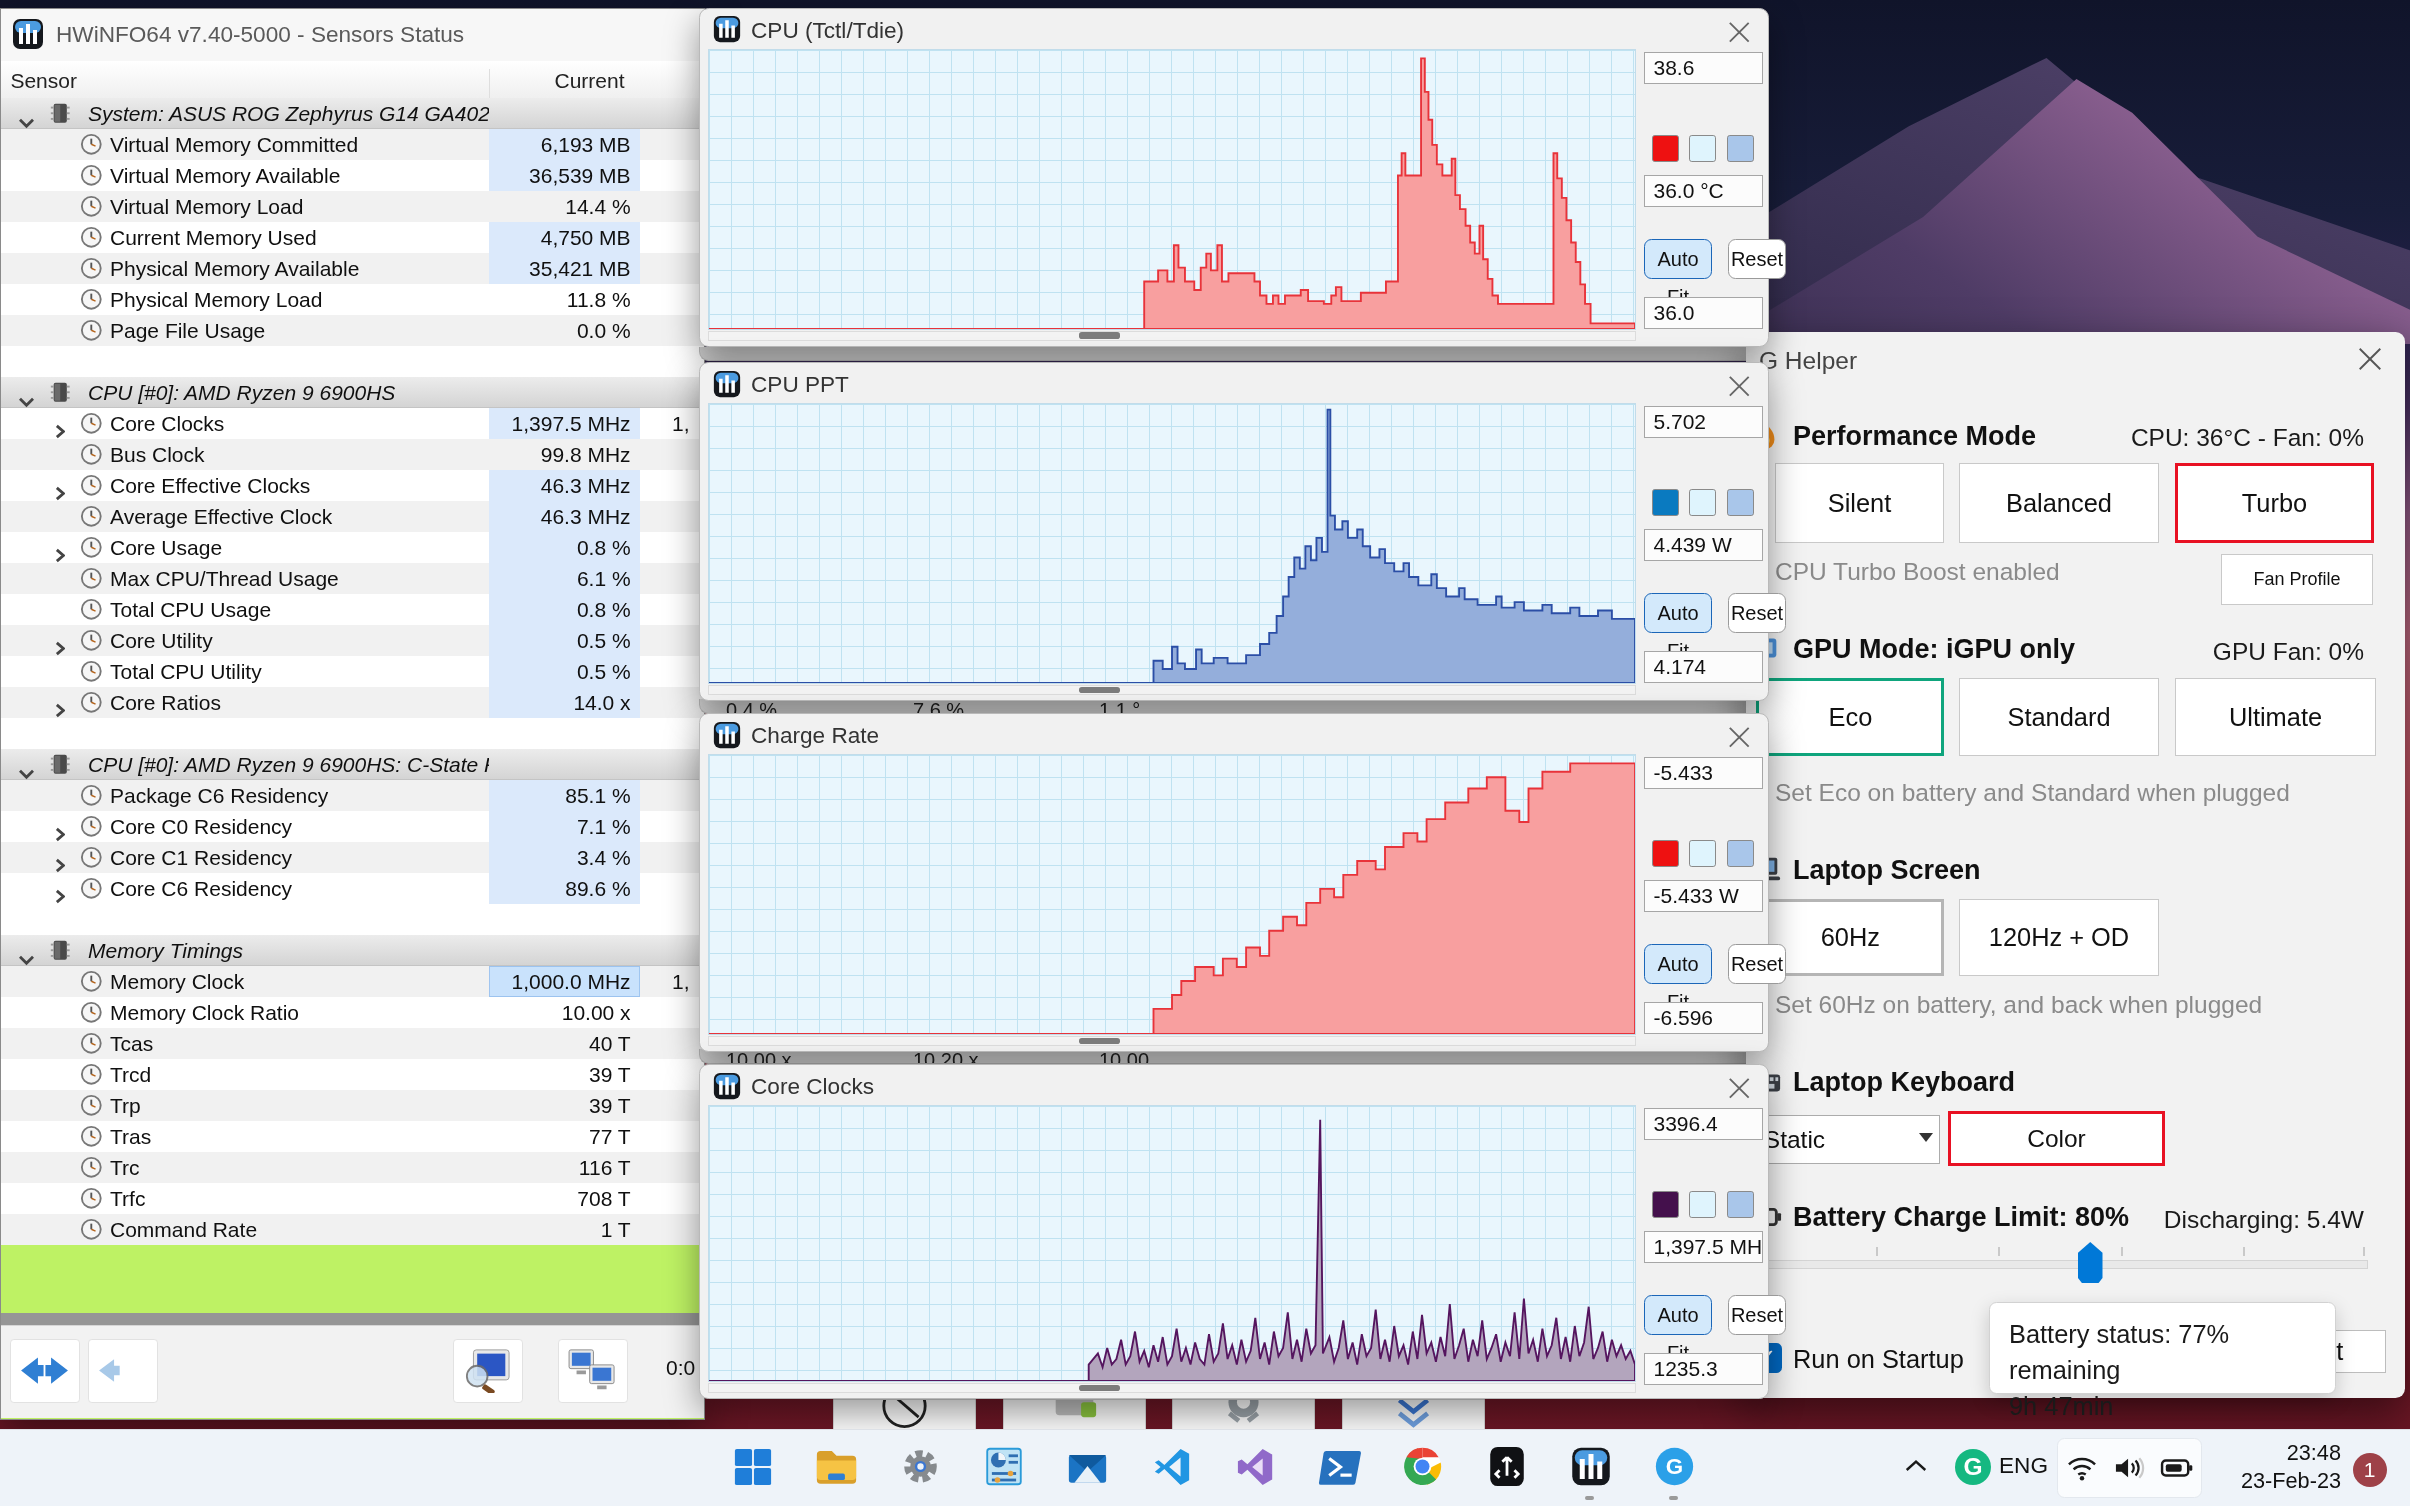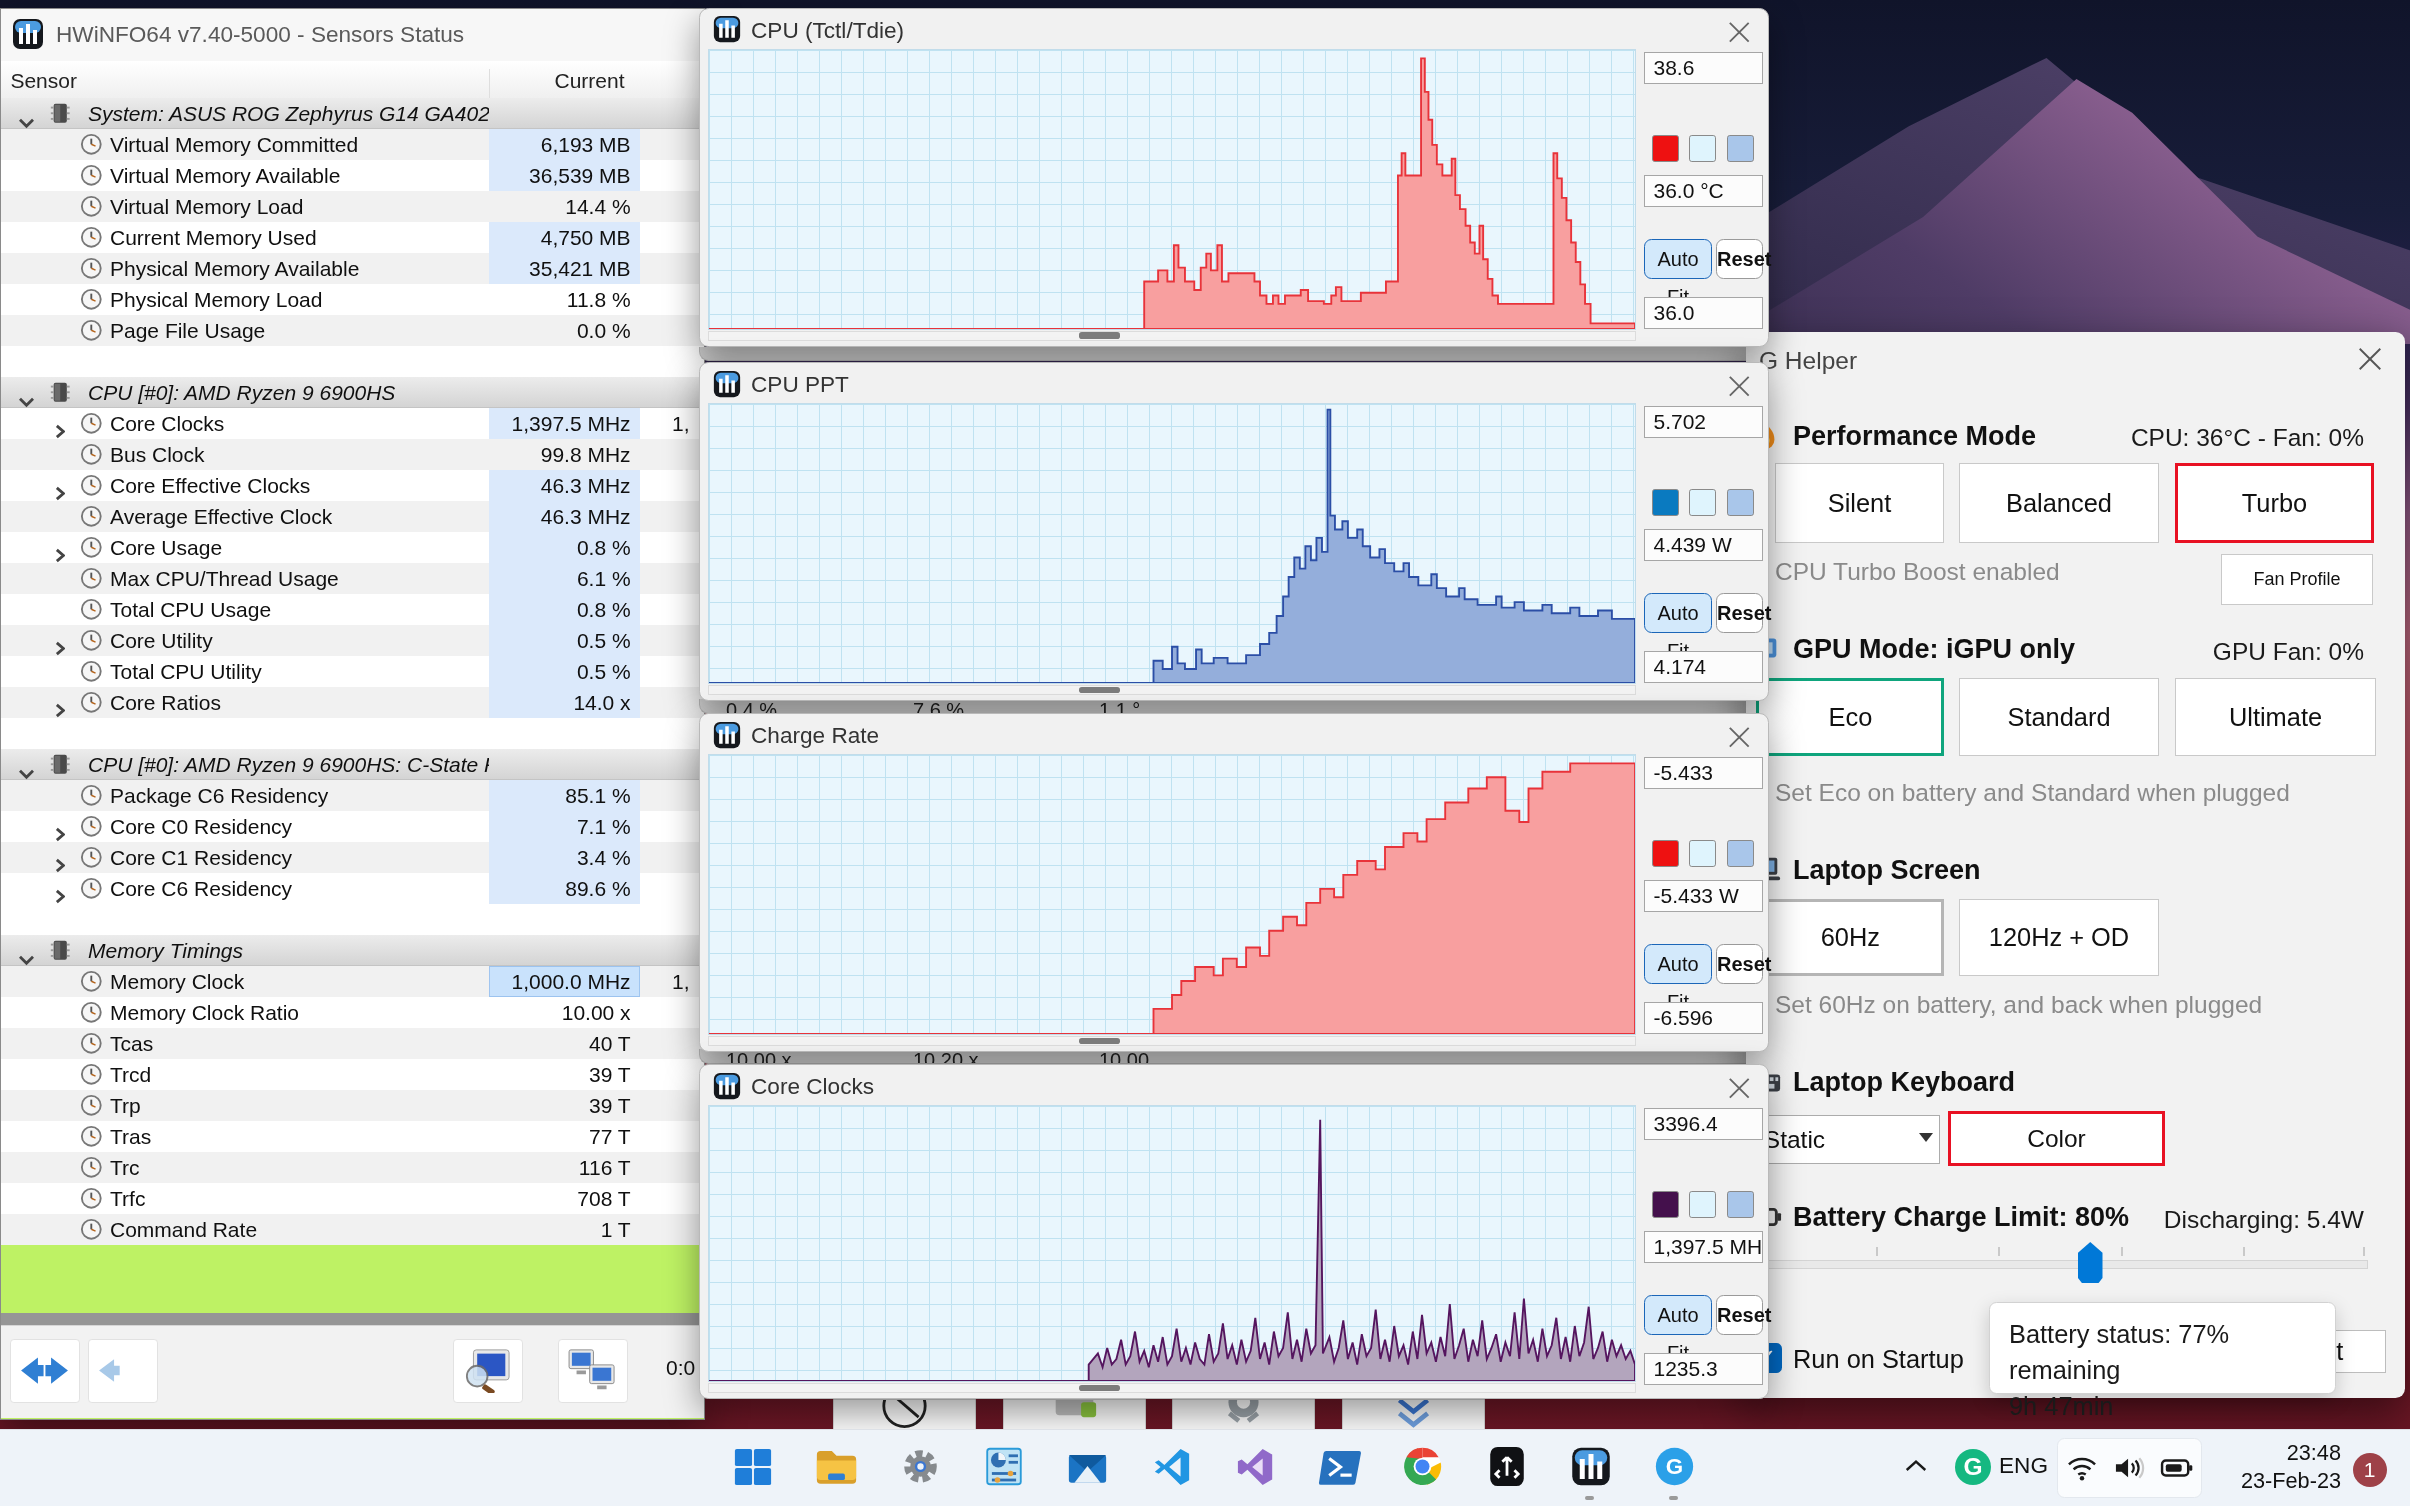--- a/index.html
+++ b/index.html
@@ -50,21 +50,21 @@
   .gclose{position:absolute;right:17px;top:11.3px;width:24.5px;height:24.5px;}
   .plot{position:absolute;left:7.5px;top:40px;background-color:#e9f6fd;border:0.9px solid #c2dcea;box-sizing:border-box;
     background-image:linear-gradient(to right,#bfe2f1 0.9px,transparent 0.9px),linear-gradient(to bottom,#bfe2f1 0.9px,transparent 0.9px);
     background-size:22px 22px;}
   .plot svg{position:absolute;left:0;top:0;width:100%;height:100%;}
   .gpanel{position:absolute;left:944px;width:119px;top:0;height:100%;}
   .gbox{position:absolute;left:0;width:119px;height:32px;background:#fcfcfc;border:0.9px solid #a6a6a6;box-sizing:border-box;font-size:21px;color:#111;line-height:30px;padding-left:8.5px;white-space:nowrap;overflow:hidden;}
   .csq{position:absolute;width:27px;height:27px;border:0.9px solid #8a8a8a;box-sizing:border-box;border-radius:2.8px;}
   .gbtn{position:absolute;height:40px;border-radius:7.5px;font-size:20px;text-align:center;line-height:38px;color:#111;box-sizing:border-box;}
   .gbtn.autofit{left:0;width:68px;background:#d3e9fb;border:1.9px solid #1b66b8;}
-  .gbtn.reset{left:72px;width:47px;background:#fff;border:0.9px solid #9a9a9a;padding:0;font-weight:bold;}
+  .gbtn.reset{left:84px;width:58px;background:#fff;border:0.9px solid #9a9a9a;padding:0;}
   .gscroll{position:absolute;left:7.5px;height:10.4px;background:#f3f3f3;border:0.9px solid #dcdcdc;box-sizing:border-box;}
   .gthumb{position:absolute;top:0.9px;height:6.6px;width:41px;background:#7c7c7c;border-radius:2.8px;}
   
   .sliver{position:absolute;top:1399px;width:141px;height:40px;background:#fbfbfb;border:0.9px solid #d5d5d5;border-radius:0 0 7.5px 7.5px;overflow:hidden;}
   
   #ghelper{left:1746px;top:332px;width:659px;height:1066px;background:#f2f2f2;border-radius:9.4px;box-shadow:0 15px 41px rgba(0,0,0,.5);}
   #ghelper .hdr{position:absolute;font-size:27px;font-weight:bold;color:#111;white-space:nowrap;}
   #ghelper .stat{position:absolute;font-size:24.5px;color:#1a1a1a;white-space:nowrap;text-align:right;right:41px;}
   #ghelper .note{position:absolute;font-size:24.5px;color:#8a8a8a;white-space:nowrap;}
   .gh-btn{position:absolute;background:#fff;border:0.9px solid #c9c9c9;font-size:25.4px;color:#111;text-align:left;box-sizing:border-box;display:flex;align-items:center;justify-content:center;}

